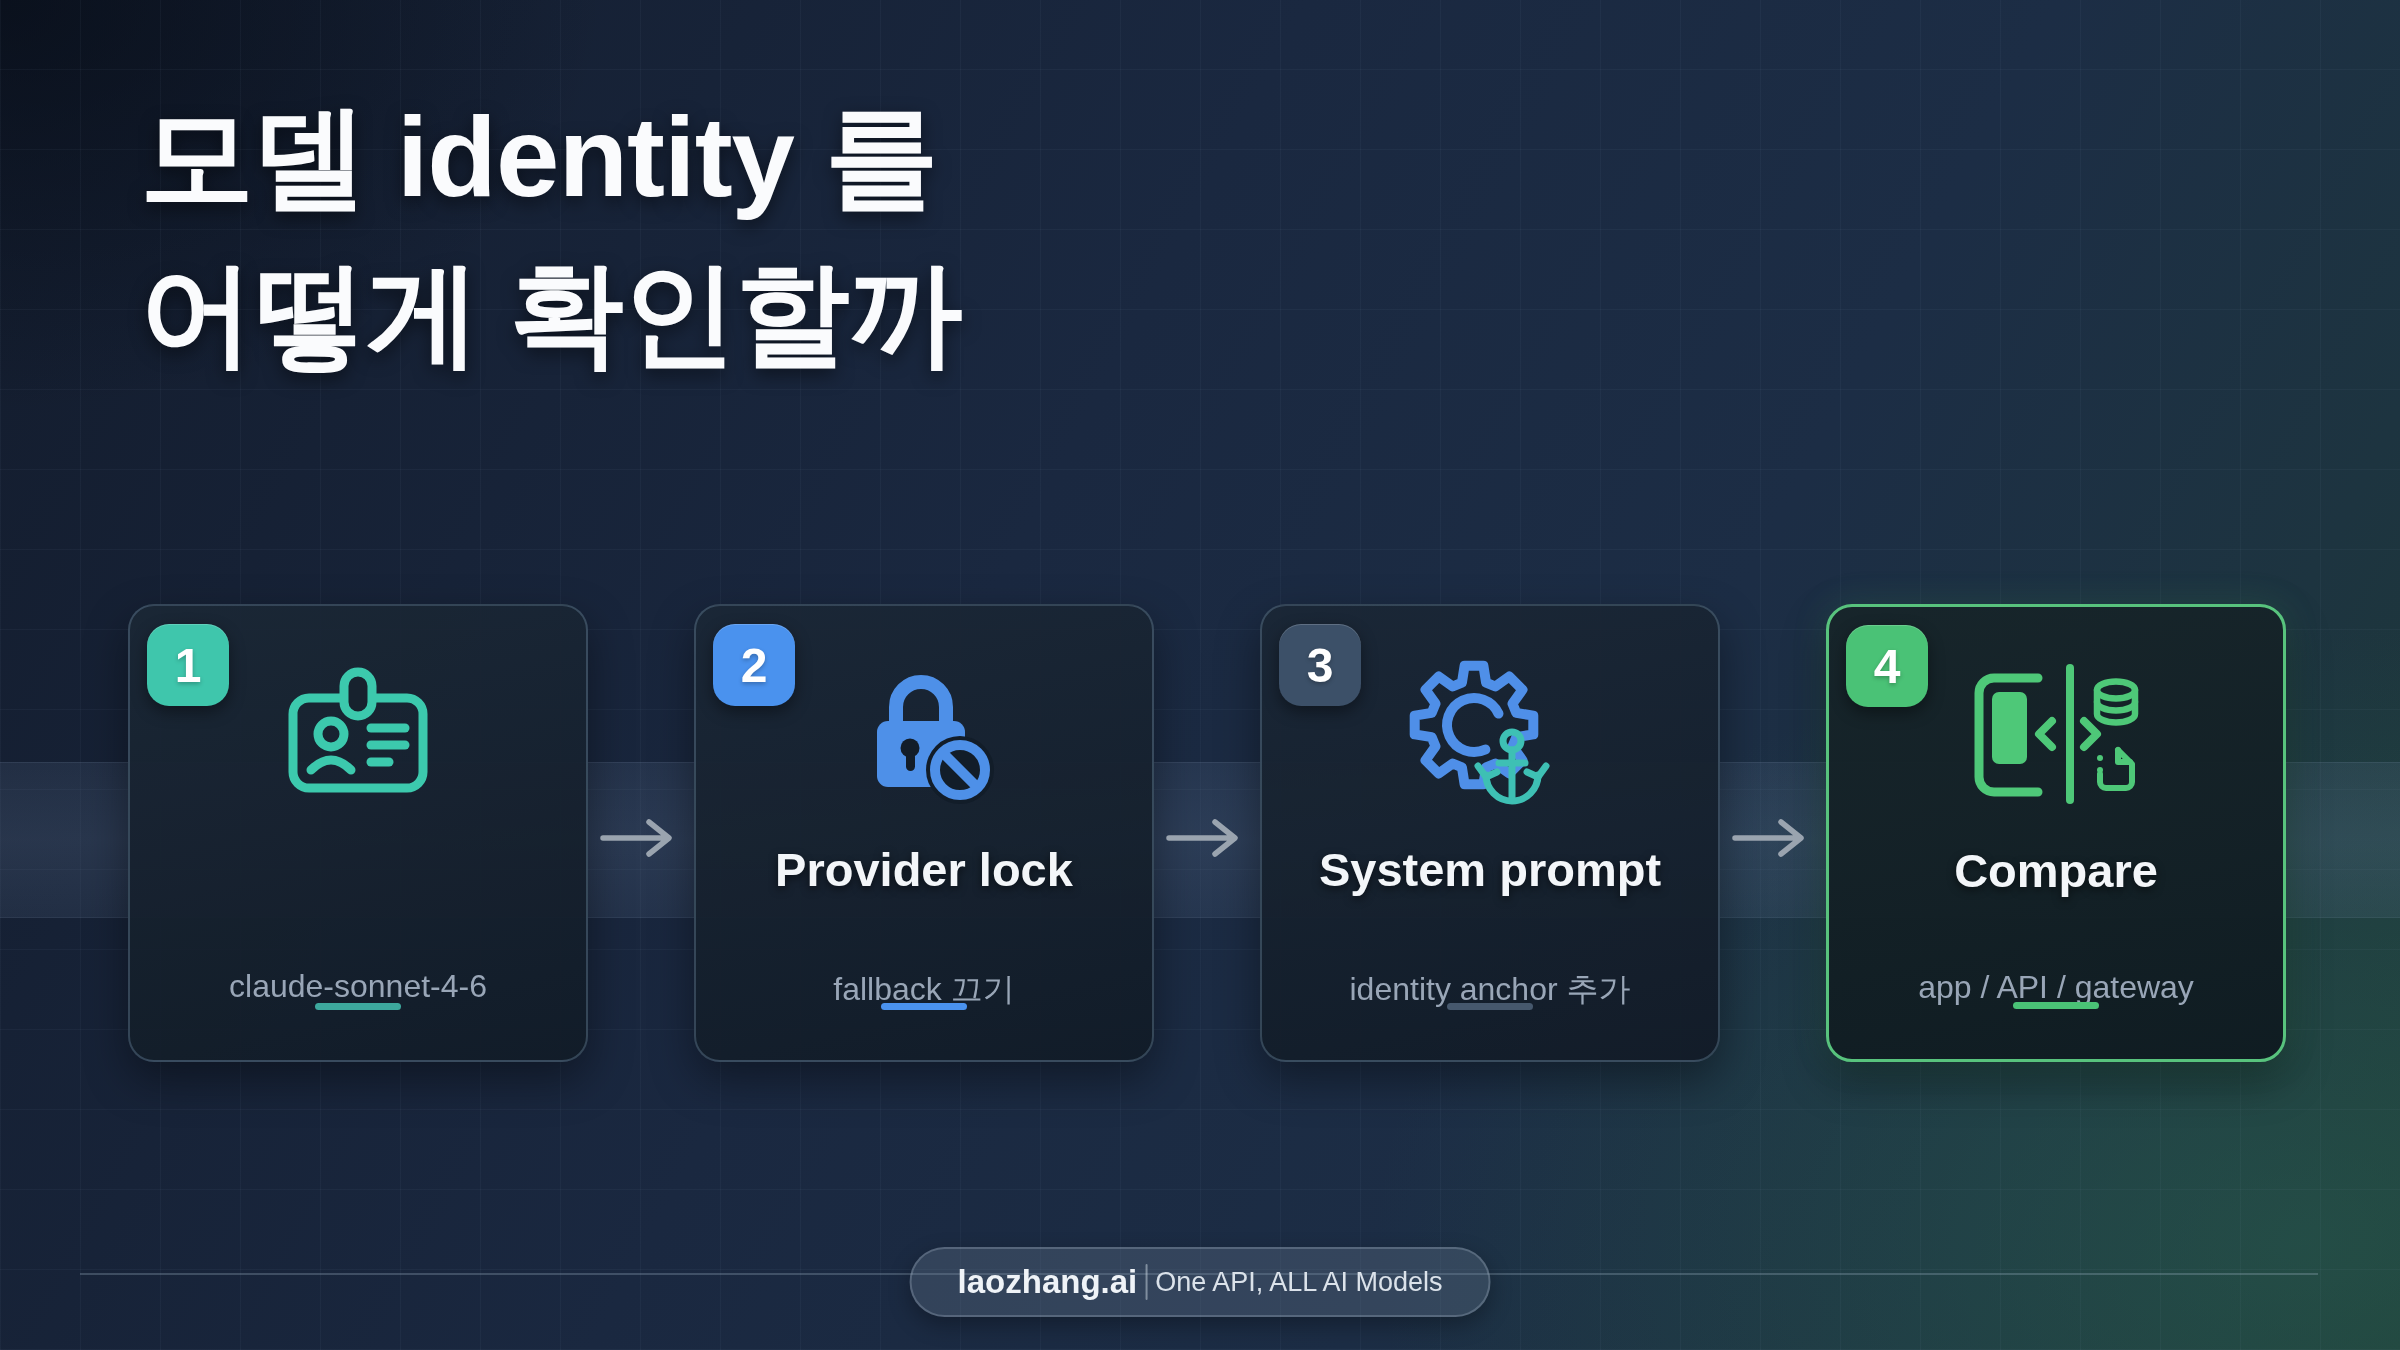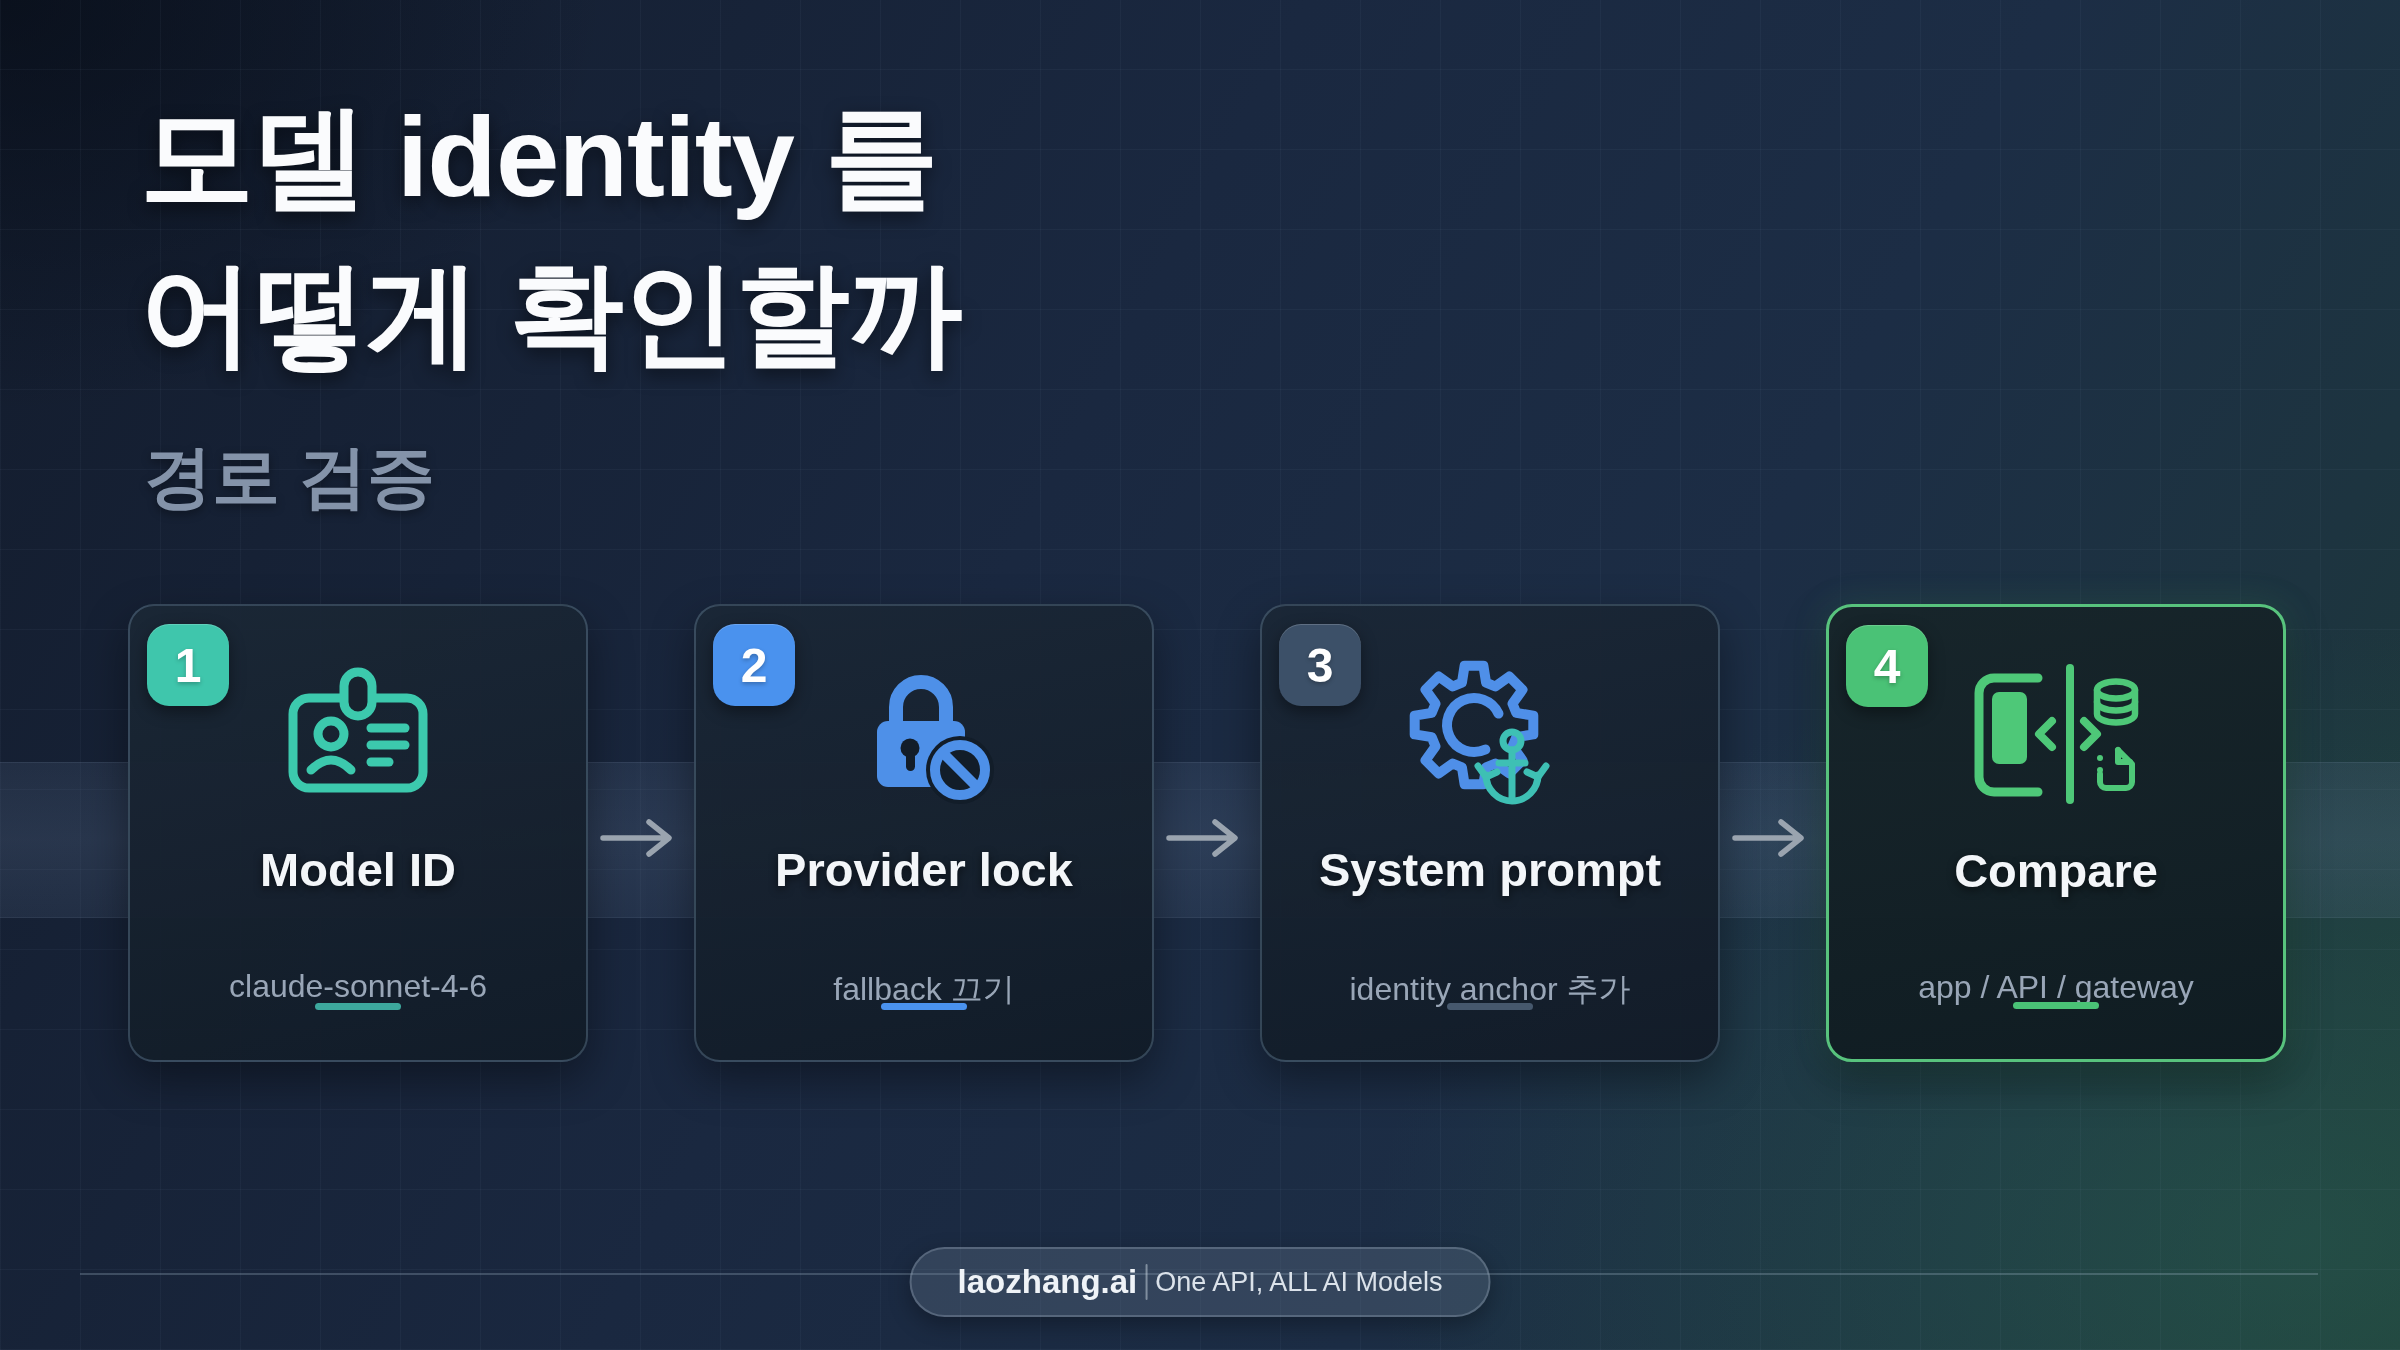--- a/index.html
+++ b/index.html
@@ -107,38 +107,36 @@
 <body>
 
 <div class="stage">
   <div class="bg-grid"></div>
   <div class="flow-band"></div>
 
   <h1 class="title">
     <span>모델 identity 를</span>
     <span>어떻게 확인할까</span>
   </h1>
-  <div class="subtitle">경로 검증</div>
 
   <section class="card card-1" style="--badge: #3fc6ac; --accent: #3da89d;">
     <div class="badge">1</div>
     <div class="icon-wrap">
       <svg width="152" height="132" viewBox="0 0 152 132" fill="none">
         <g stroke="#3cc9ad" stroke-width="9" stroke-linecap="round" stroke-linejoin="round">
           <rect x="11" y="31" width="130" height="90" rx="16"></rect>
           <rect x="62" y="5" width="28" height="44" rx="14" fill="#17222e"></rect>
           <circle cx="49" cy="67" r="13"></circle>
           <path d="M29 103 q20 -20 40 0"></path>
           <line x1="89" y1="61" x2="123" y2="61"></line>
           <line x1="89" y1="78" x2="123" y2="78"></line>
           <line x1="89" y1="95" x2="107" y2="95"></line>
         </g>
       </svg>
     </div>
-    <h2 class="card-title">Model ID</h2>
     <p class="card-sub">claude-sonnet-4-6</p>
     <div class="underline"></div>
   </section>
 
   <section class="card card-2" style="--badge: #4a92ee; --accent: #4a92ee;">
     <div class="badge">2</div>
     <div class="icon-wrap">
       <svg width="160" height="142" viewBox="0 0 160 142" fill="none">
         <path d="M52 62 v-17 a25 25 0 0 1 50 0 v17" stroke="#4e90e8" stroke-width="14" stroke-linecap="round"></path>
         <rect x="33" y="59" width="88" height="66" rx="11" fill="#4e90e8"></rect>

